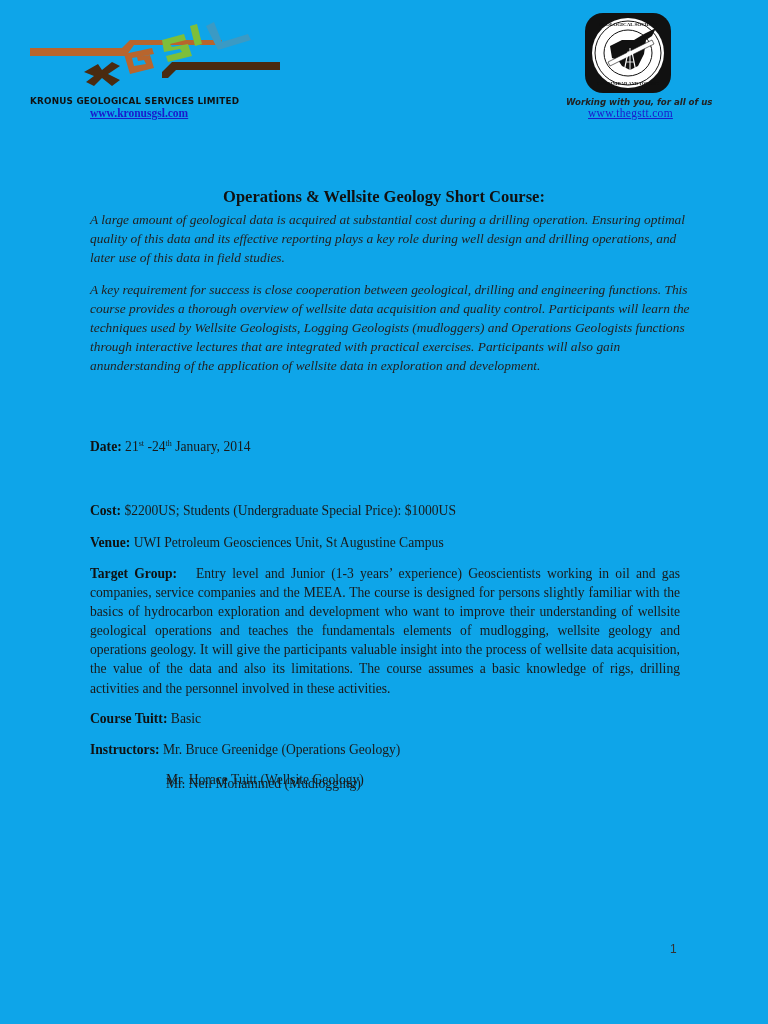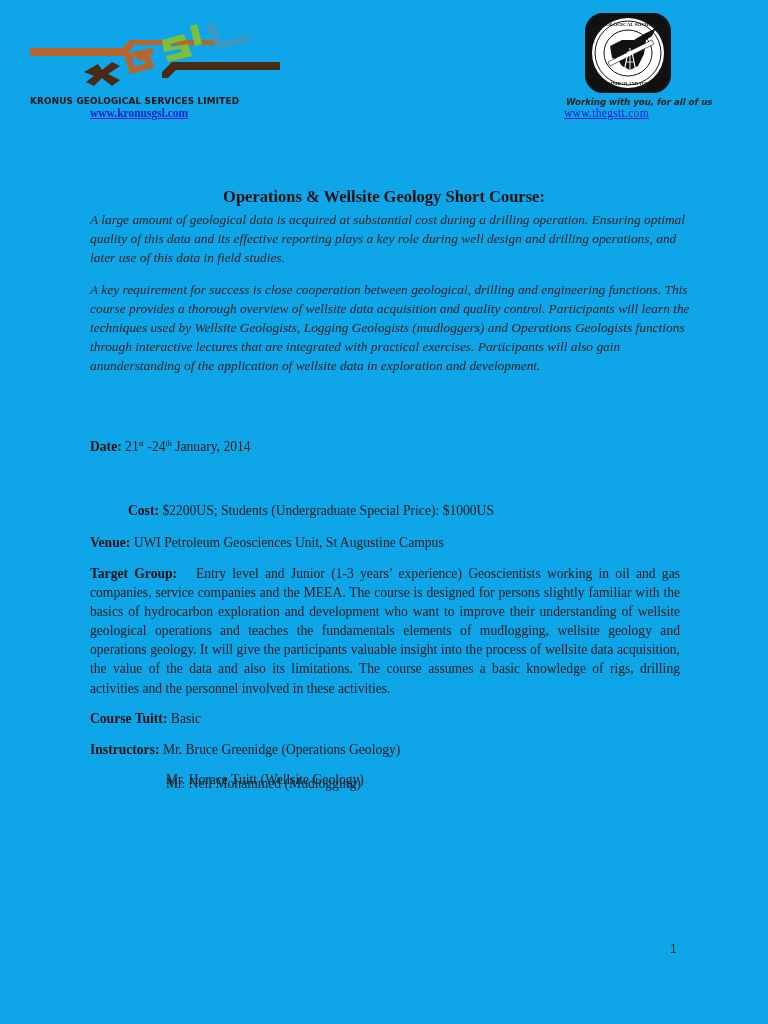--- a/index.html
+++ b/index.html
@@ -73,21 +73,21 @@
       top: 89px;
       font-family: "DejaVu Sans", "Liberation Sans", sans-serif;
       font-style: italic;
       font-weight: bold;
       font-size: 8.6px;
       color: #222;
       white-space: nowrap;
     }
     .gstt-url {
       position: absolute;
-      left: 4px;
+      left: 28px;
       top: 99px;
       font-family: "Liberation Serif", serif;
       font-size: 11.5px;
       color: #1a1acc;
       text-decoration: underline;
       white-space: nowrap;
       letter-spacing: 0.3px;
     }
 
     
@@ -121,21 +121,21 @@
       width: 590px;
       font-size: 13.6px;
       line-height: 19px;
       color: #1a1a1a;
       margin: 0;
     }
     .field .label { font-weight: bold; color: #111; }
     .field sup { font-size: 8px; line-height: 0; vertical-align: 5px; }
     .f-date { top: 437px; }
     .f-duration { top: 469px; }
-    .f-cost { top: 501px; margin-left: 38px; }
+    .f-cost { top: 501px; }
     .f-venue { top: 533px; }
     .f-target {
       top: 564px;
       text-align: justify;
       line-height: 19.1px;
     }
     .f-level { top: 709px; }
     .f-instructors { top: 740px; }
     .instr-extra {
       position: absolute;

